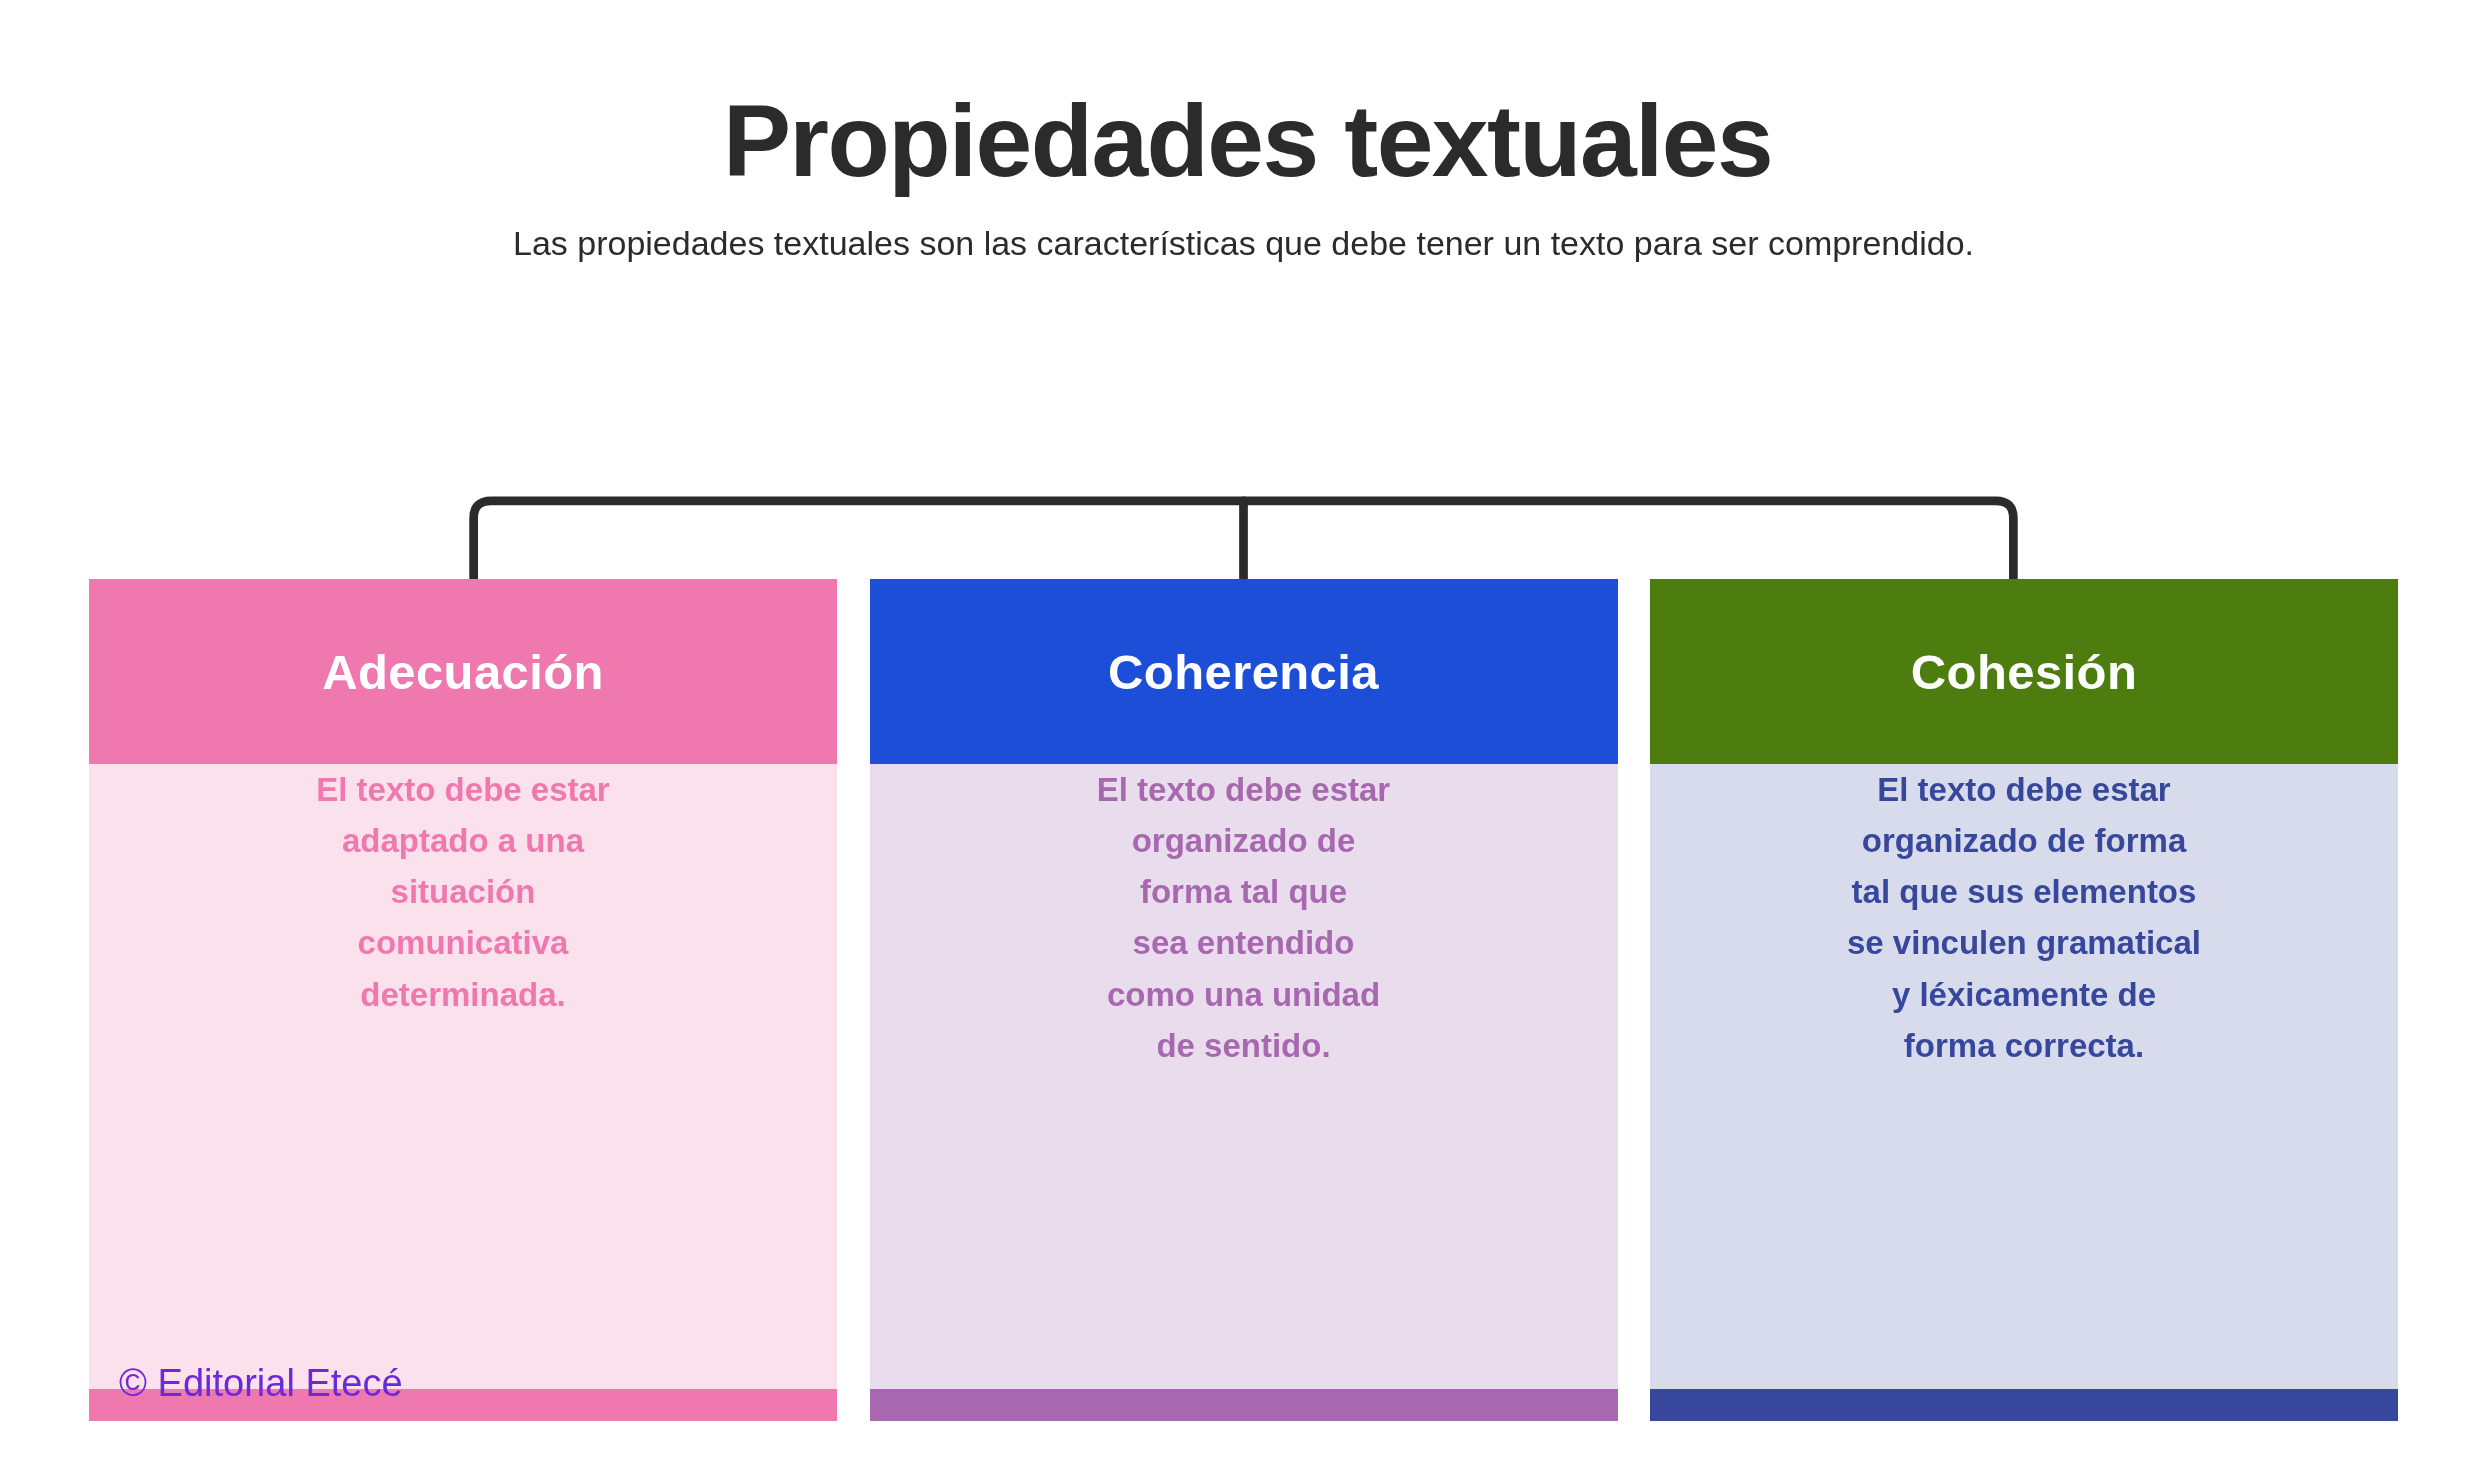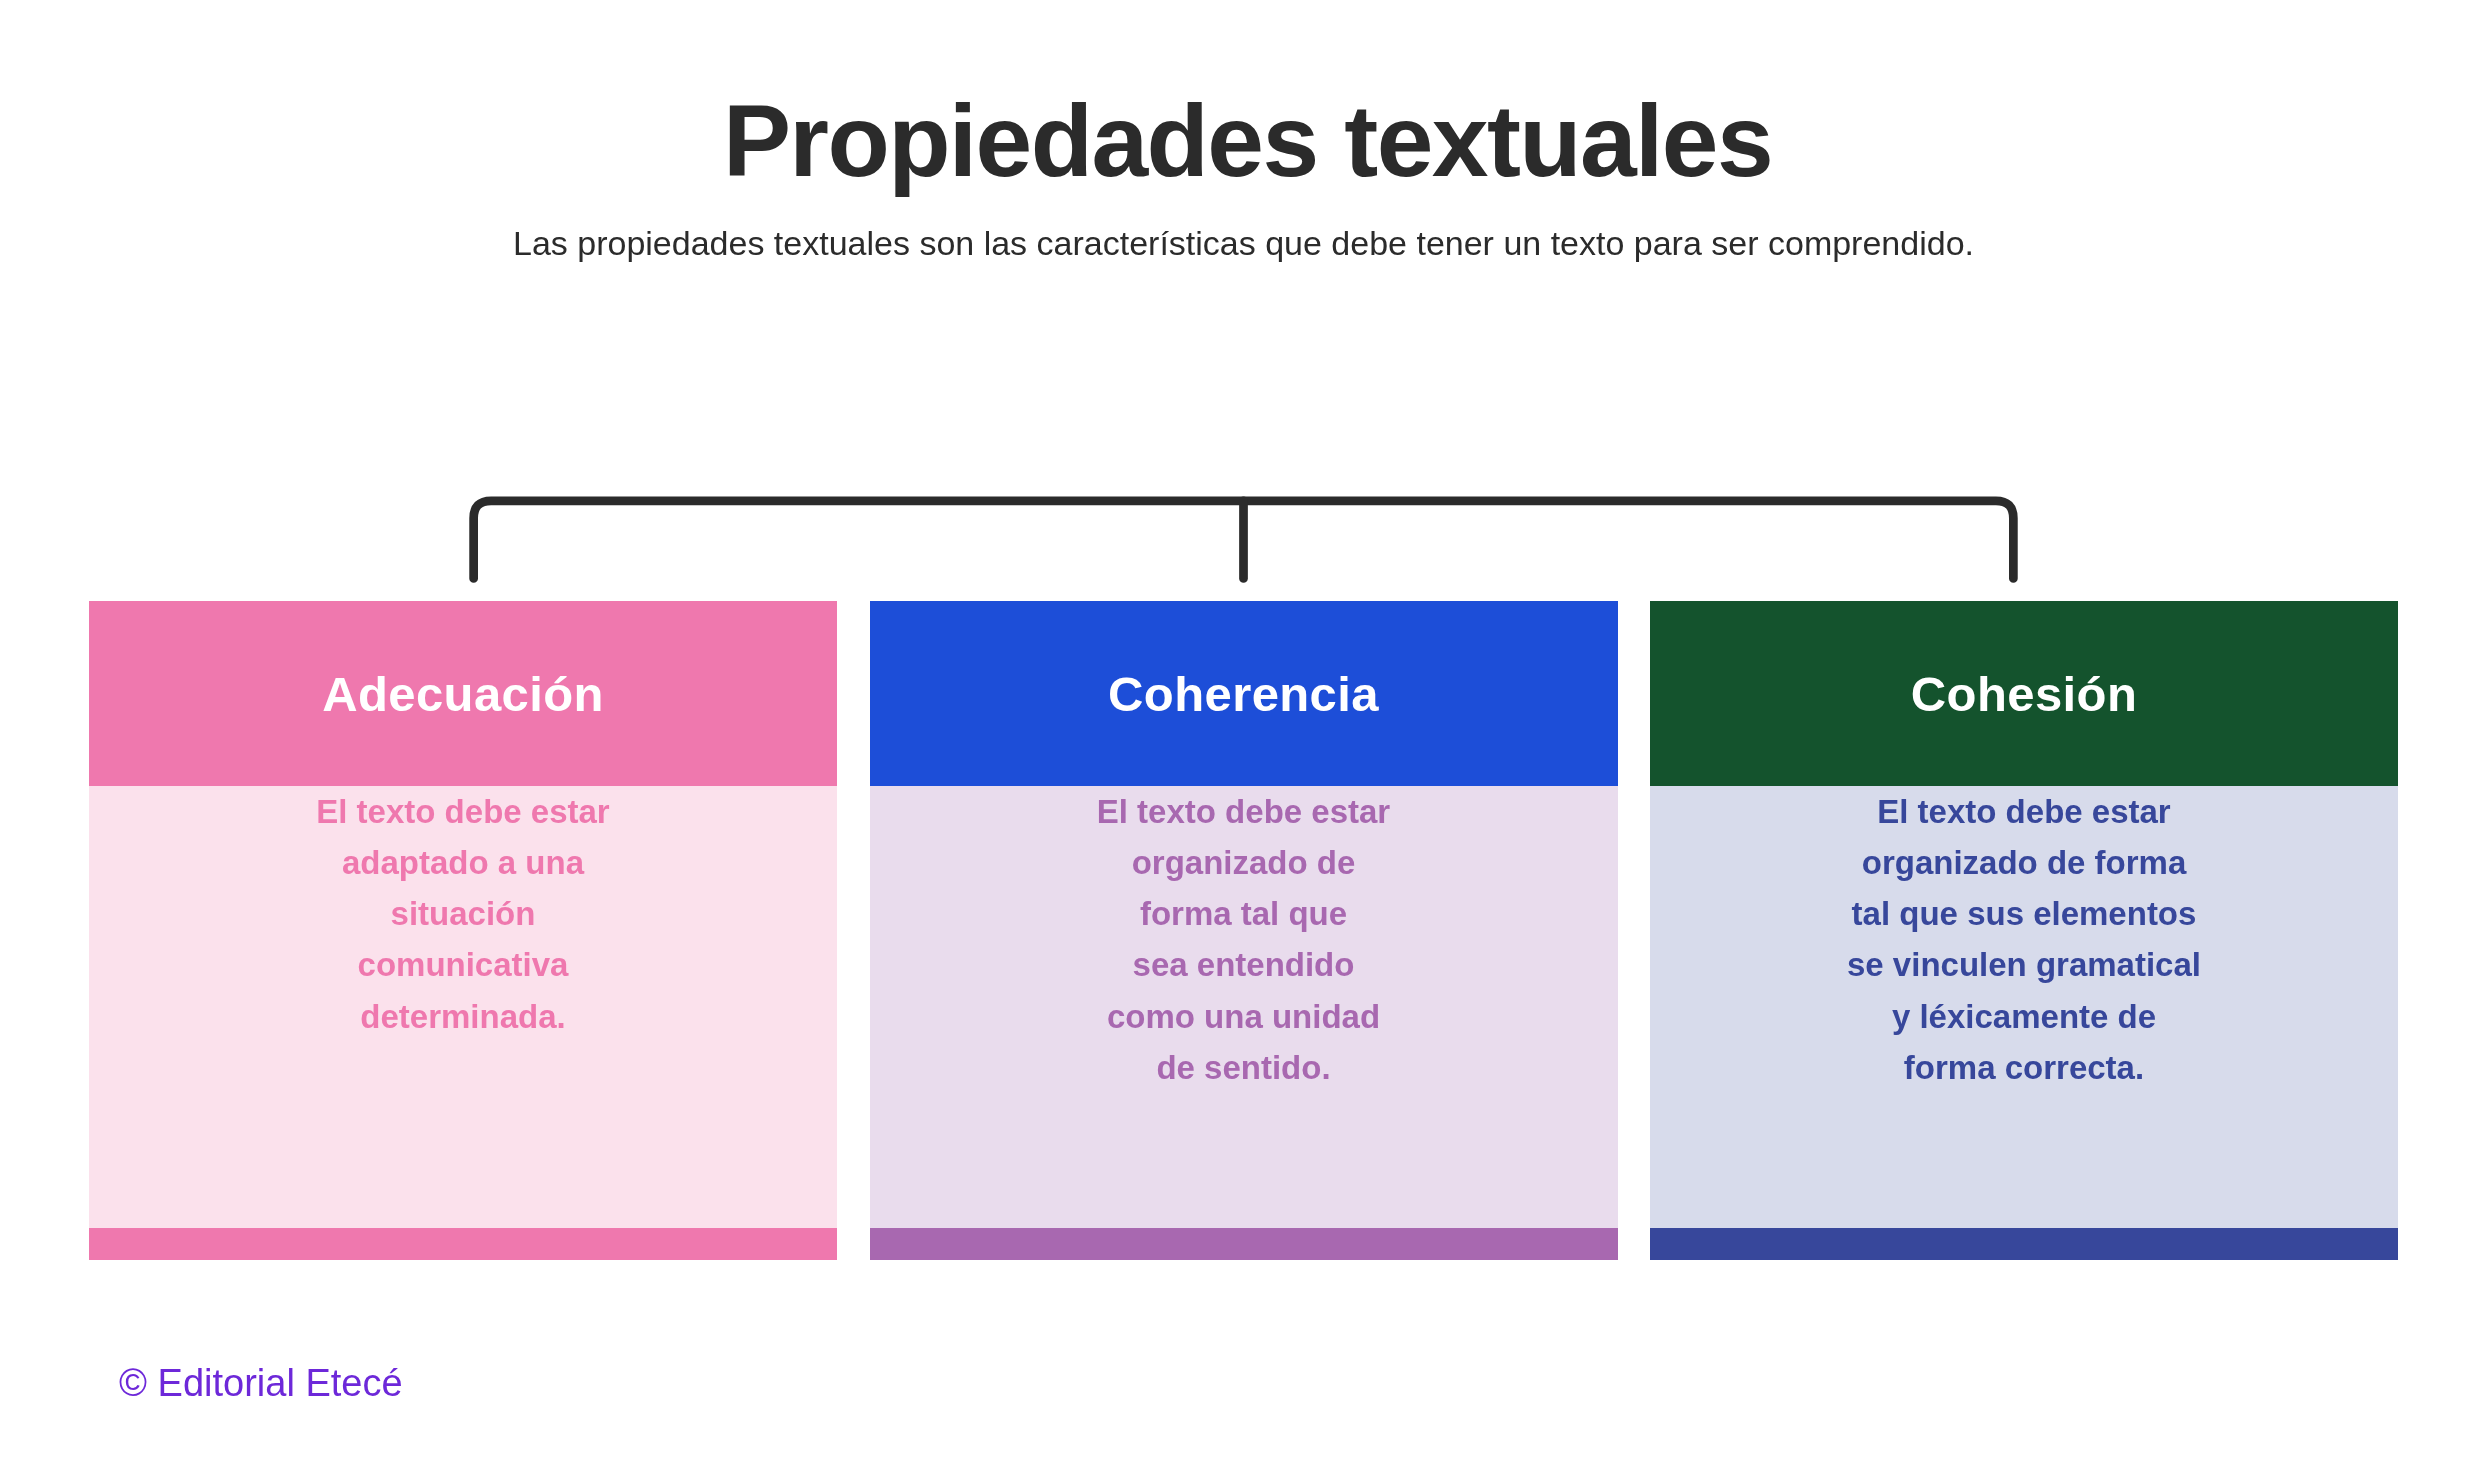--- a/index.html
+++ b/index.html
@@ -56,25 +56,24 @@
     left: 89px;
     top: 579px;
     width: 2309px;
     height: 751px;
     display: flex;
     justify-content: space-between;
     align-items: flex-start;
   }
   .card {
     width: 748px;
-    height: 659px;
+    height: 842px;
     display: flex;
     flex-direction: column;
     box-sizing: border-box;
-    margin-top: 22px;
   }
   .card-header {
     height: 185px;
     display: flex;
     align-items: center;
     justify-content: center;
   }
   .card-header-label {
     color: #ffffff;
     font-size: 49px;
@@ -106,21 +105,21 @@
   .card-1 .card-body-text { color: #ef78ae; }
   .card-1 .card-footer { background: #ef78ae; }
 
   
   .card-2 .card-header { background: #1d4ed8; }
   .card-2 .card-body   { background: #e9dced; }
   .card-2 .card-body-text { color: #a868b0; }
   .card-2 .card-footer { background: #a868b0; }
 
   
-  .card-3 .card-header { background: #14532d; }
+  .card-3 .card-header { background: #4d7c0f; }
   .card-3 .card-body   { background: #d7dbeb; }
   .card-3 .card-body-text { color: #37479b; }
   .card-3 .card-footer { background: #37479b; }
 
   
   #credit {
     position: absolute;
     left: 119px;
     top: 1362px;
     font-size: 38px;

